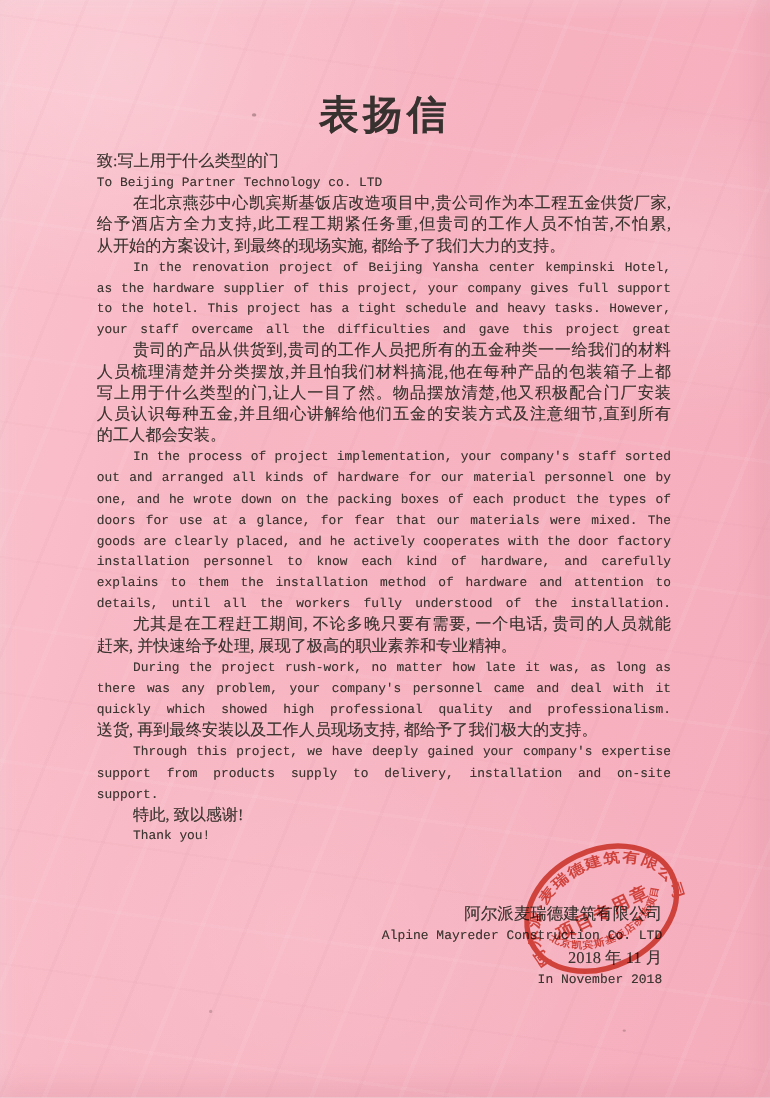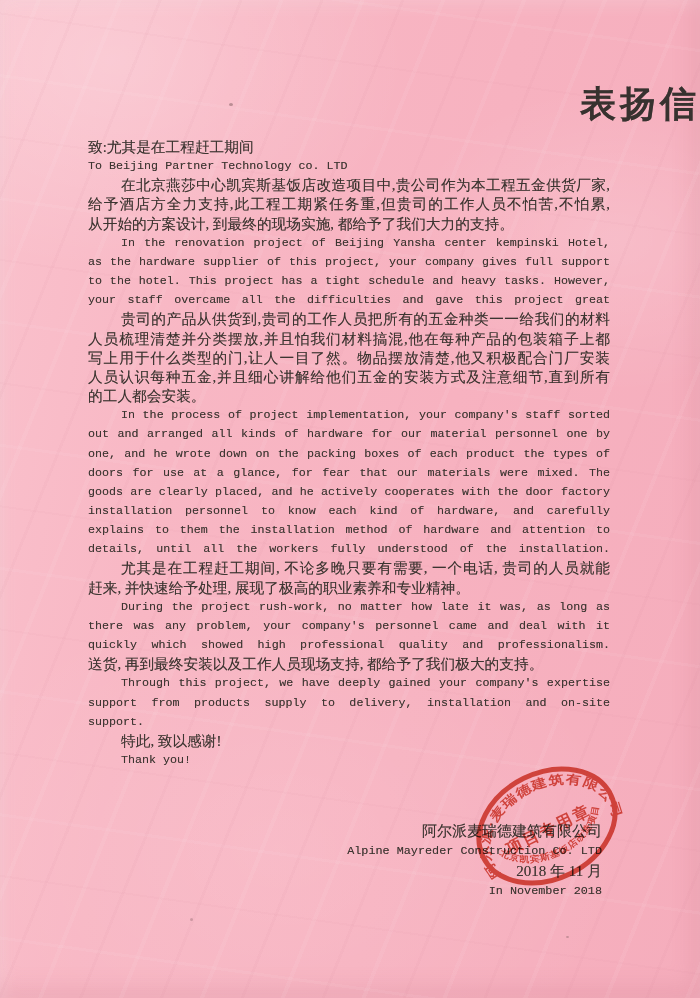--- a/index.html
+++ b/index.html
@@ -14,21 +14,21 @@
     font-family:"Liberation Serif","DejaVu Serif",serif;
   }
   .texture{
     position:absolute;inset:0;pointer-events:none;
     background:
       repeating-linear-gradient(112deg, rgba(255,255,255,0) 0 34px, rgba(255,255,255,.06) 34px 38px, rgba(255,255,255,0) 38px 72px, rgba(198,116,138,.05) 72px 75px),
       repeating-linear-gradient(8deg, rgba(255,255,255,0) 0 58px, rgba(255,255,255,.05) 58px 61px, rgba(255,255,255,0) 61px 120px, rgba(198,116,138,.04) 120px 122px);
   }
   .title{
     position:absolute;top:80px;left:0;width:100%;
-    text-align:right;font-size:36px;font-weight:700;letter-spacing:4px;
+    text-align:center;font-size:36px;font-weight:700;letter-spacing:4px;
     color:#37322f;text-shadow:0 0 .6px rgba(55,48,45,.55);
   }
   .body-flow{
     position:absolute;left:88px;top:138px;width:522px;
     color:#3c3531;text-shadow:0 0 .5px rgba(60,50,45,.45);
   }
   .line{line-height:19.15px;white-space:normal;}
   .cn{font-family:"Liberation Serif","DejaVu Serif",serif;font-size:14.7px;}
   .en{font-family:"Liberation Mono","DejaVu Sans Mono",monospace;font-size:11.7px;}
   .indent{text-indent:33px;}
@@ -55,21 +55,21 @@
 </style>
 </head>
 <body>
 
 <div class="page">
   <div class="texture"></div>
 
   <div class="title">表扬信</div>
 
   <div class="body-flow">
-      <div class="line cn">致:尤其是在工程赶工期间</div>
+      <div class="line cn">致:写上用于什么类型的门</div>
       <div class="line en">To Beijing Partner Technology co. LTD</div>
       <div class="line cn indent just">在北京燕莎中心凯宾斯基饭店改造项目中,贵公司作为本工程五金供货厂家,</div>
       <div class="line cn just">给予酒店方全力支持,此工程工期紧任务重,但贵司的工作人员不怕苦,不怕累,</div>
       <div class="line cn">从开始的方案设计, 到最终的现场实施, 都给予了我们大力的支持。</div>
       <div class="line en indent just">In the renovation project of Beijing Yansha center kempinski Hotel,</div>
       <div class="line en just">as the hardware supplier of this project, your company gives full support</div>
       <div class="line en just">to the hotel. This project has a tight schedule and heavy tasks. However,</div>
       <div class="line en just">your staff overcame all the difficulties and gave this project great</div>
       <div class="line cn indent just">贵司的产品从供货到,贵司的工作人员把所有的五金种类一一给我们的材料</div>
       <div class="line cn just">人员梳理清楚并分类摆放,并且怕我们材料搞混,他在每种产品的包装箱子上都</div>

